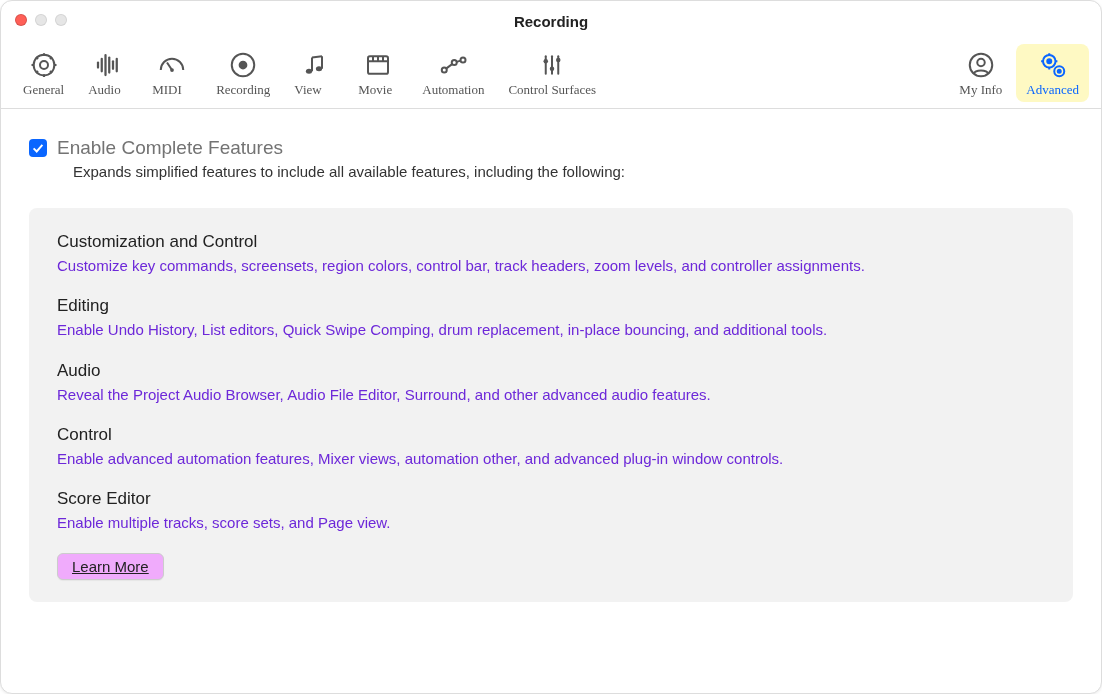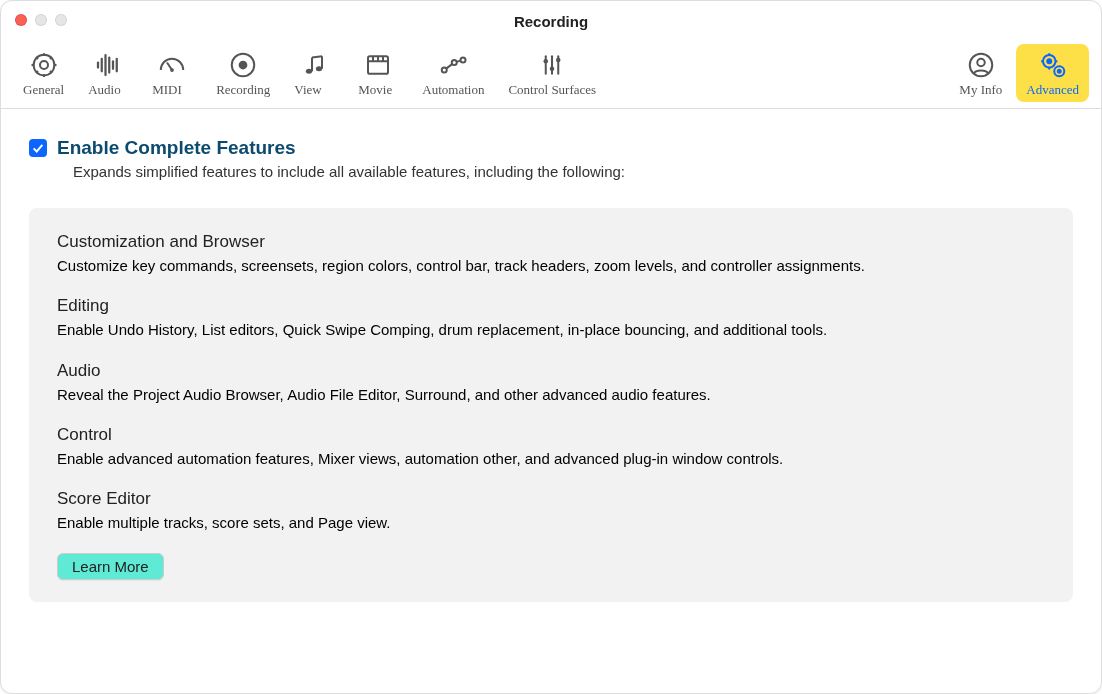--- a/index.html
+++ b/index.html
@@ -59,21 +59,21 @@
     display: flex;
     flex-direction: column;
     justify-content: flex-end;
     padding: 6px 10px 4px 10px;
     border-radius: 8px;
     cursor: pointer;
     min-width: 60px;
     font-family: Liberation Serif, serif;
   }
   .tabitem.selected {
-    background: #fde047;
+    background: #fef9c3;
   }
   .tabitem .icon {
     height: 30px;
     display: flex;
     align-items: center;
     justify-content: center;
   }
   .tabitem .icon svg { width: 30px; height: 30px; display:block; }
   .tabitem .label {
     font-size: 13px;
@@ -96,22 +96,22 @@
   .checkbox {
     width: 18px; height: 18px;
     border-radius: 4px;
     background: #0a66ff;
     display: flex; align-items: center; justify-content: center;
     flex-shrink: 0;
   }
   .checkbox svg { stroke: #fff; stroke-width: 2.2; fill: none; }
   .check-label {
     font-size: 19px;
-    color: #0c4a6e;
-    font-weight: 700;
+    color: #737373;
+    font-weight: 400;
   }
   .check-desc {
     margin-left: 44px;
     margin-top: 4px;
     font-size: 15px;
     color: #333;
   }
   .panel {
     margin-top: 28px;
     background: #f2f2f2;
@@ -121,33 +121,34 @@
   .section { margin-bottom: 20px; }
   .section:last-of-type { margin-bottom: 14px; }
   .section-title {
     font-size: 17px;
     font-weight: 400;
     color: #222;
     margin-bottom: 4px;
   }
   .section-desc {
     font-size: 15px;
-    color: #000000;
+    color: #6d28d9;
     line-height: 1.35;
   }
   .learn-btn {
     display: inline-block;
-    background: #5eead4;
+    background: #f0abfc;
     border: 1px solid #ccc;
     border-radius: 6px;
     padding: 4px 14px;
     font-size: 15px;
     color: #222;
     box-shadow: 0 1px 1px rgba(0,0,0,0.05);
     cursor: pointer;
+    text-decoration: underline;
   }
 </style>
 </head>
 <body>
 
 <div class="window">
 
   <div class="titlebar">
     <div class="traffic">
       <div class="dot dot-close"></div>
@@ -294,21 +295,21 @@
         <svg viewBox="0 0 16 16" width="14" height="14">
             <polyline points="3,8.5 6.5,12 13,4.5"></polyline>
           </svg>
       </div>
       <div class="check-label">Enable Complete Features</div>
     </div>
     <div class="check-desc">Expands simplified features to include all available features, including the following:</div>
 
     <div class="panel">
       <div class="section">
-        <div class="section-title">Customization and Browser</div>
+        <div class="section-title">Customization and Control</div>
         <div class="section-desc">Customize key commands, screensets, region colors, control bar, track headers, zoom levels, and controller assignments.</div>
       </div>
       <div class="section">
         <div class="section-title">Editing</div>
         <div class="section-desc">Enable Undo History, List editors, Quick Swipe Comping, drum replacement, in-place bouncing, and additional tools.</div>
       </div>
       <div class="section">
         <div class="section-title">Audio</div>
         <div class="section-desc">Reveal the Project Audio Browser, Audio File Editor, Surround, and other advanced audio features.</div>
       </div>

